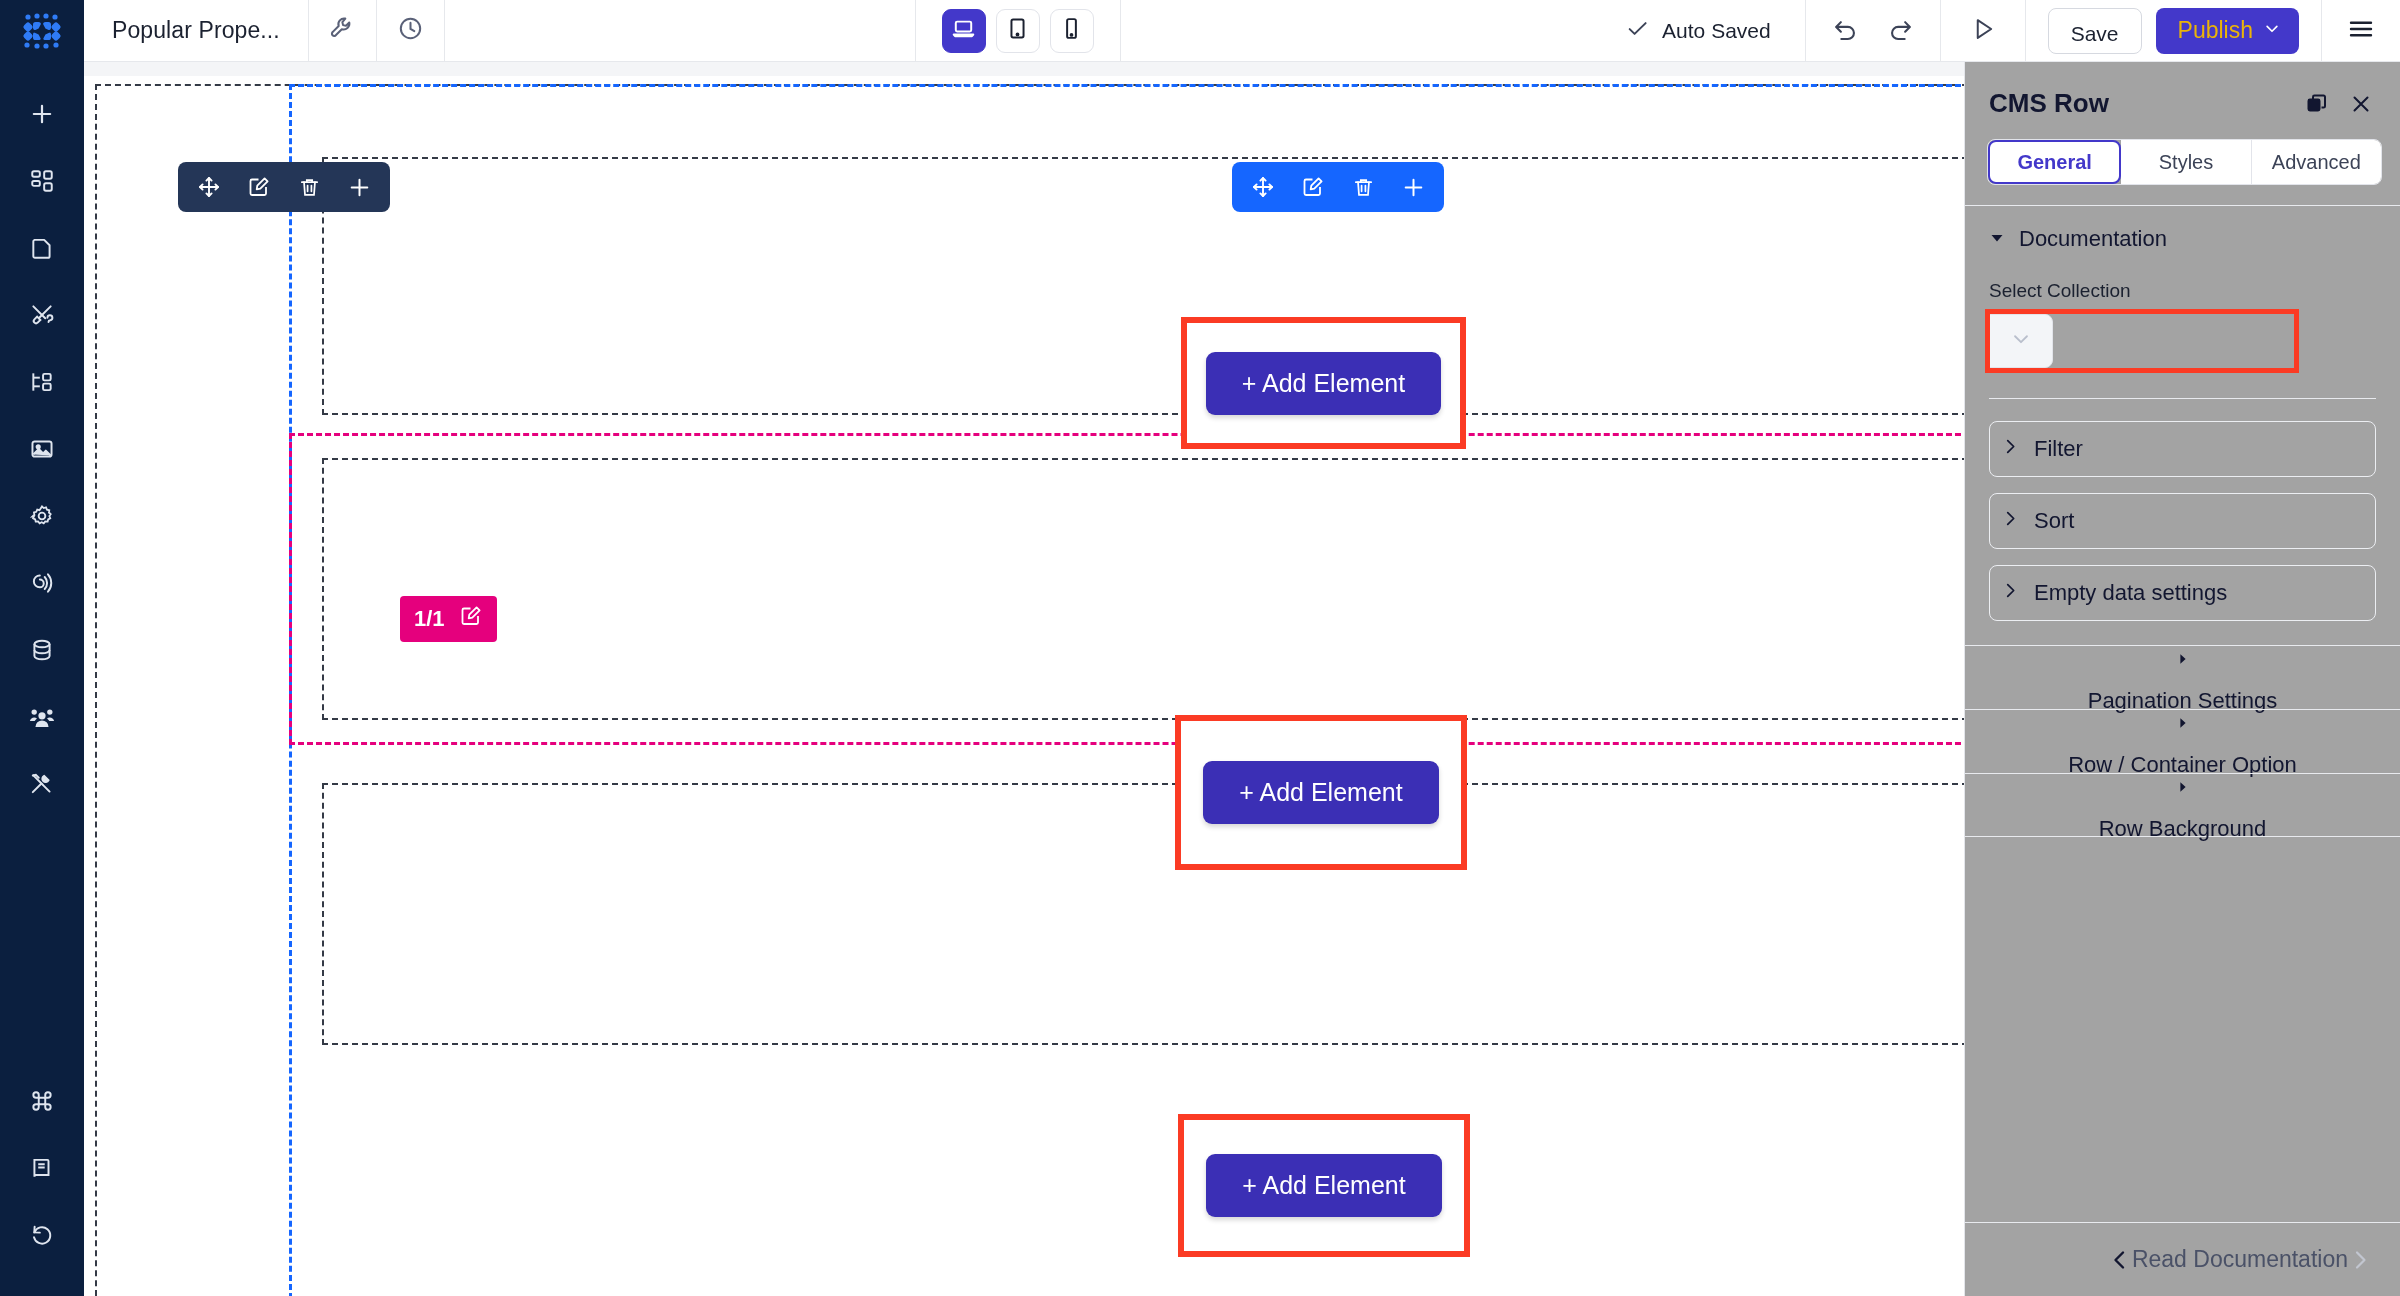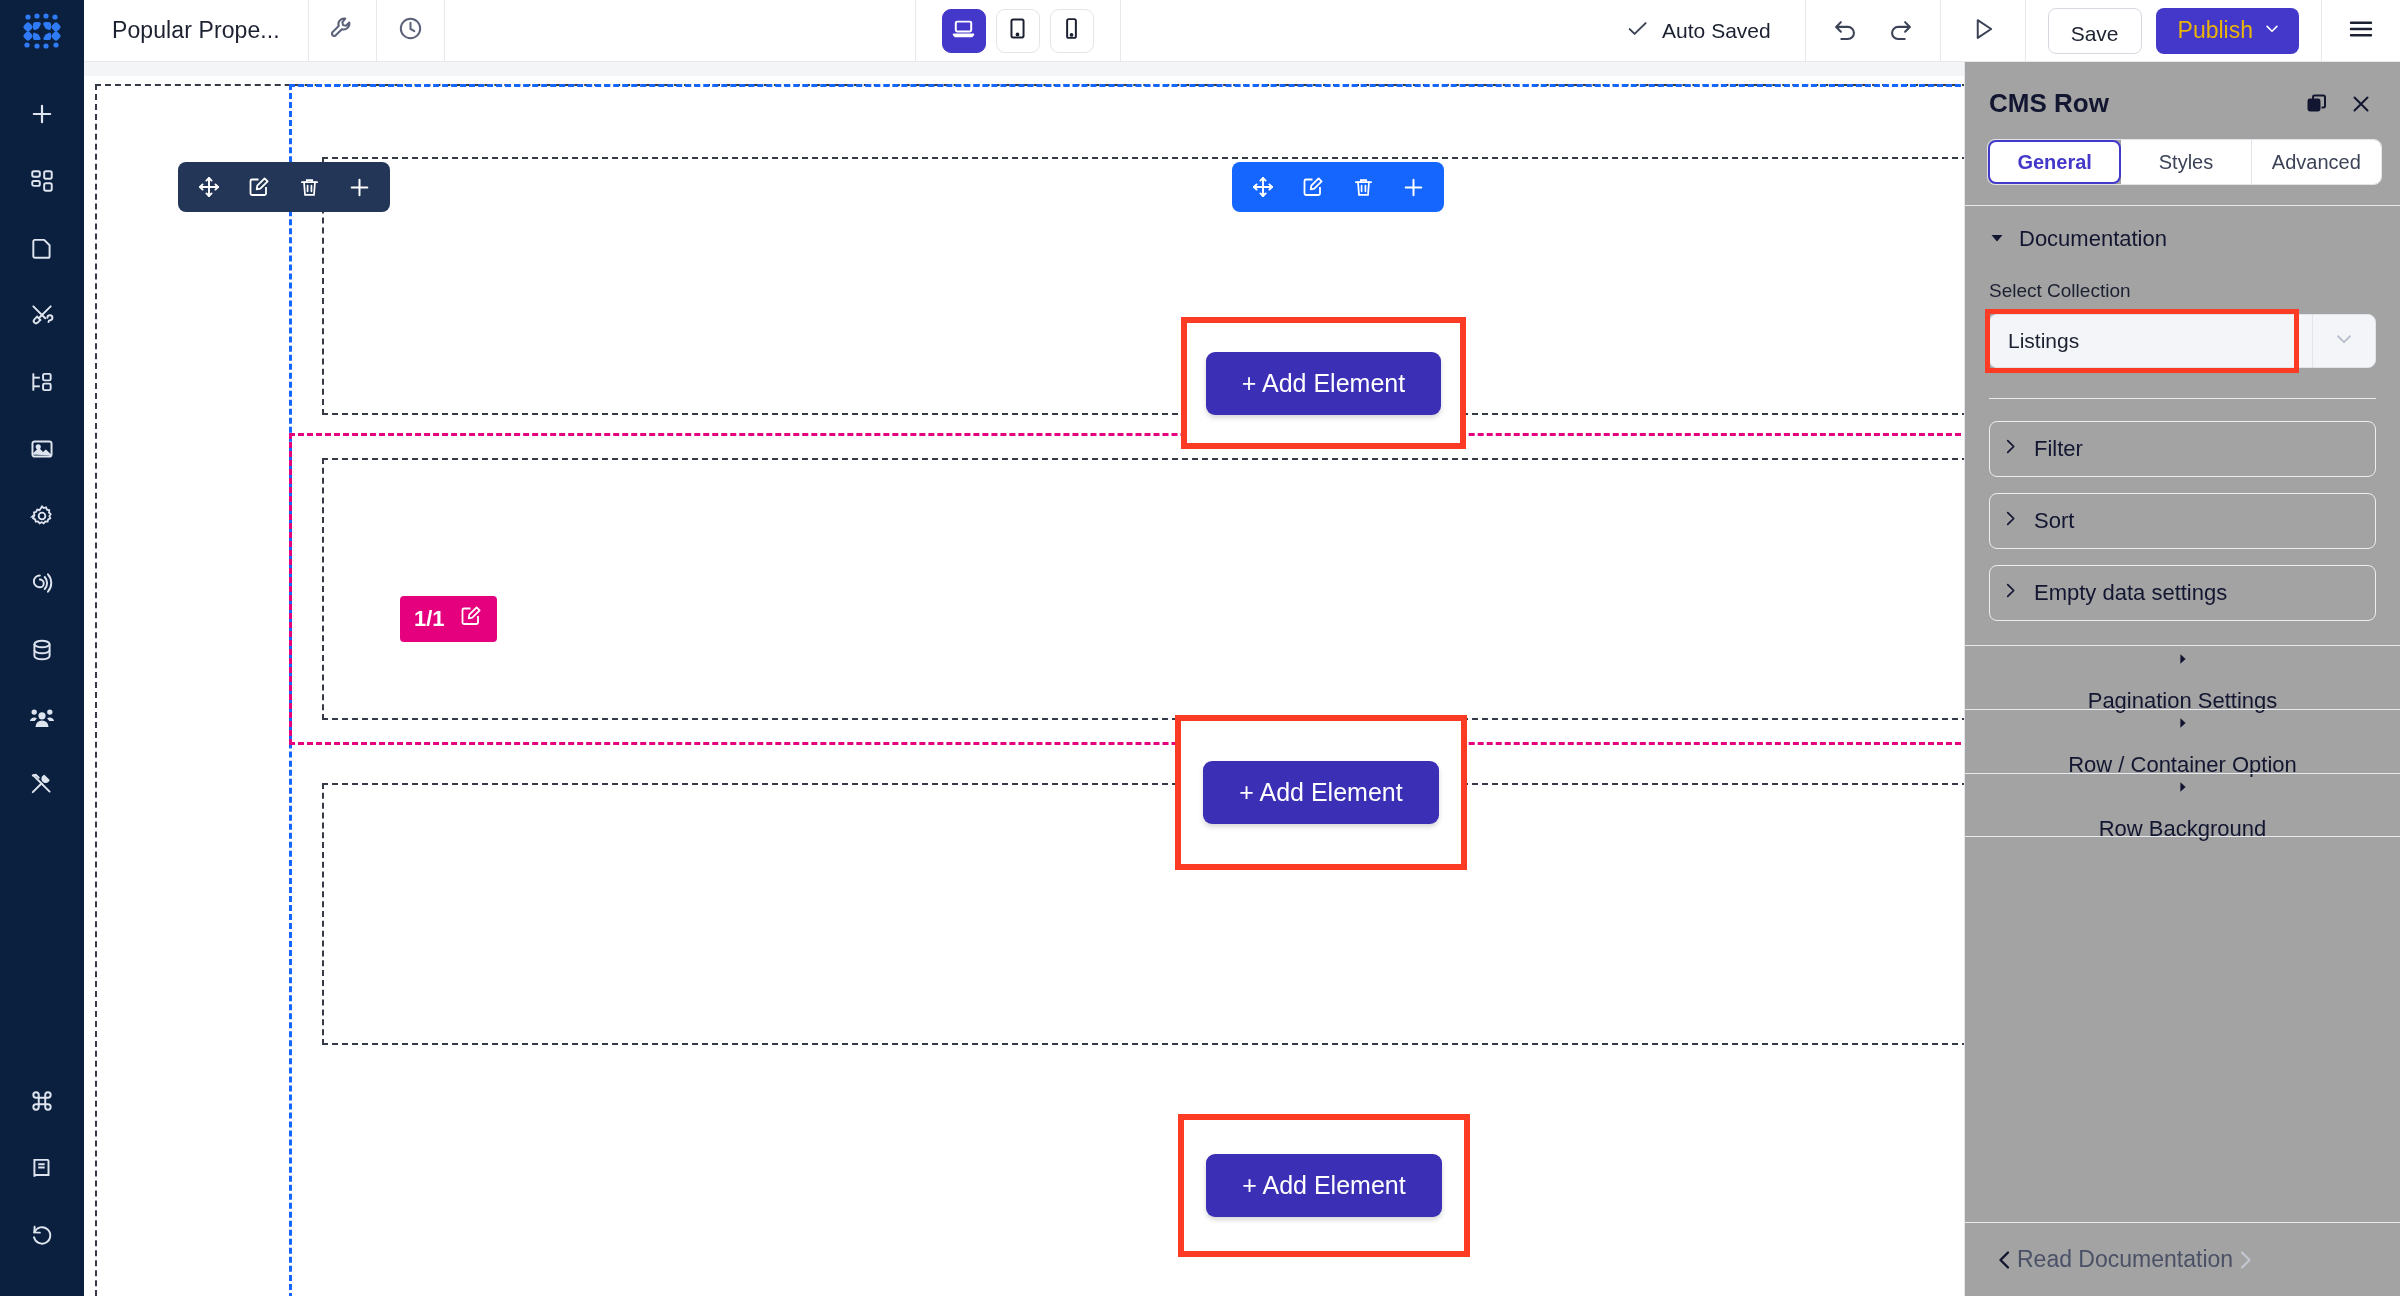--- a/index.html
+++ b/index.html
@@ -242,21 +242,21 @@
   }
   .acc-row {
     border-top: 1px solid #e8eaee;
     height: 64px; display: flex; align-items: center; gap: 16px;
     padding: 0 24px; font-size: 22px; color: #121630; cursor: pointer; flex-direction: column;
   }
   .acc-row.last { border-bottom: 1px solid #e8eaee; }
   .pn-spacer { flex: 1 1 auto; }
   .pn-footer {
     border-top: 1px solid #e8eaee;
-    height: 74px; display: flex; align-items: center; justify-content: flex-start;
+    height: 74px; display: flex; align-items: center; justify-content: flex-end;
     padding: 0 28px;
   }
   .pn-footer-txt { font-size: 23px; color: #4a5167; }
   .chev-btn { cursor: pointer; display: flex; align-items: center; }
 </style>
 </head>
 <body>
 
 <div id="app">
 
@@ -652,21 +652,20 @@
                 <path d="M2.5 5h11L8 11.5z"></path>
               </svg>
           </span>
           <span>Documentation</span>
         </div>
 
         <div class="pn-body">
           <div class="field-label">Select Collection</div>
 
           <div class="sel-wrap">
-            <div class="sel-main">Listings</div>
             <div class="sel-arrow">
               <span>
                 <svg width="22" height="22" viewBox="0 0 24 24" fill="none" stroke="#b9bfcc" stroke-width="2" stroke-linecap="round" stroke-linejoin="round">
                     <path d="M5.5 9L12 15.5 18.5 9"></path>
                   </svg>
               </span>
             </div>
             <div class="sel-redbox"></div>
           </div>
 

